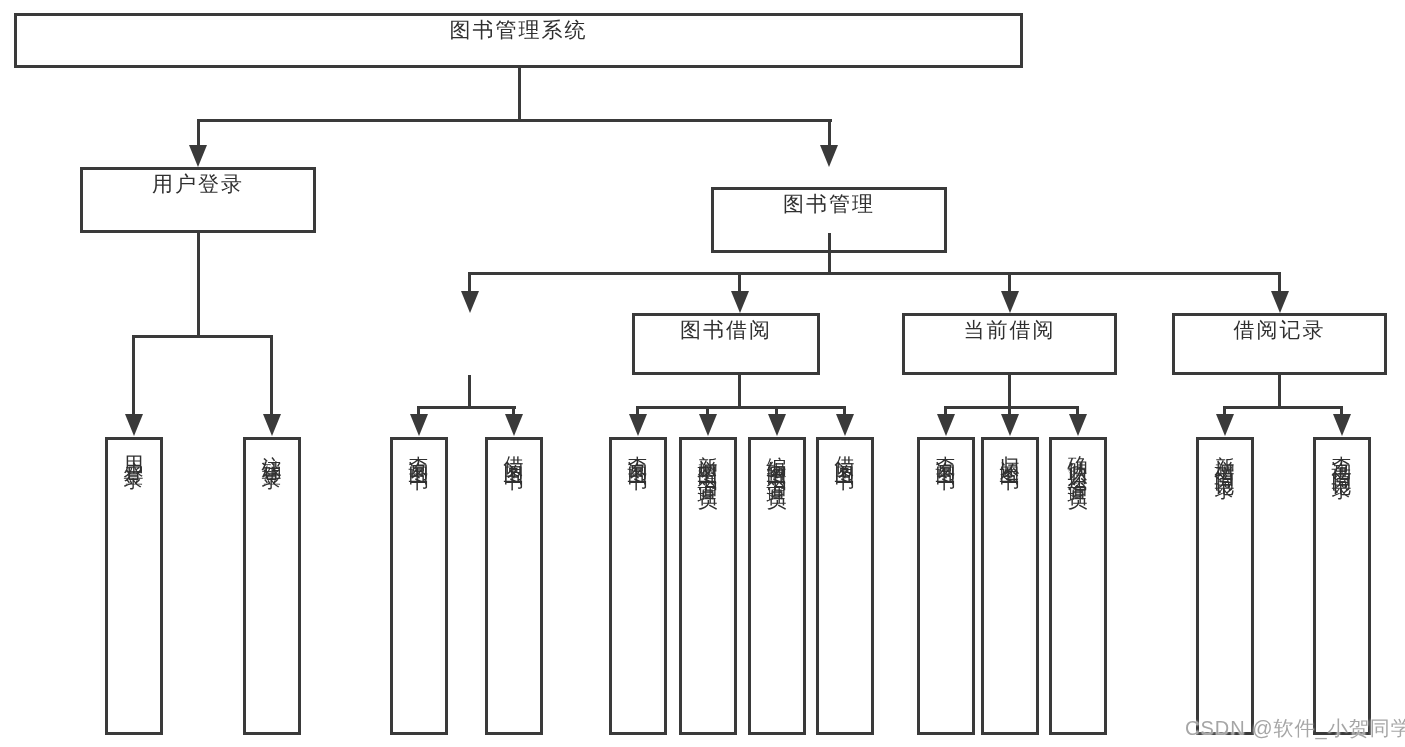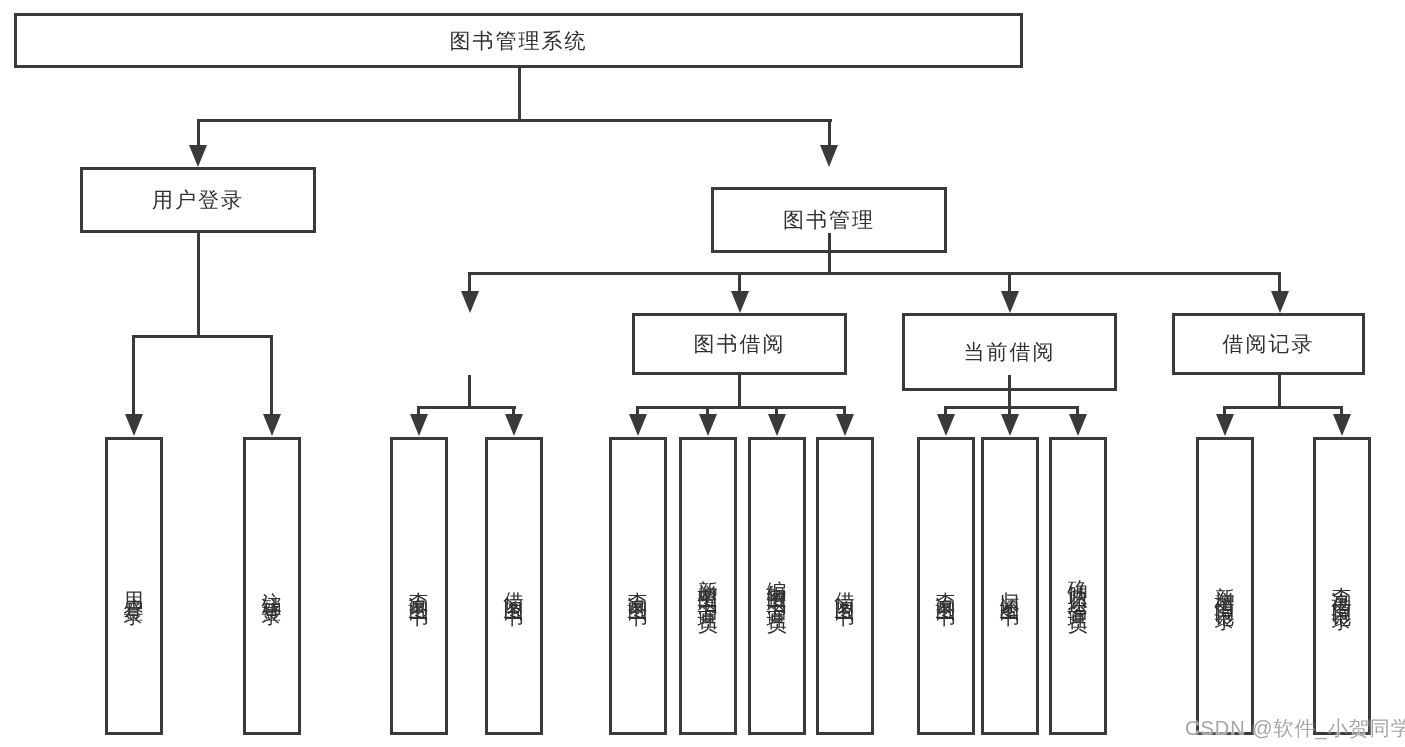--- a/index.html
+++ b/index.html
@@ -9,21 +9,21 @@
     background:#ffffff;
     font-family:"Liberation Sans", sans-serif;
     overflow:hidden;
   }
   
   .box{
     position:absolute;
     box-sizing:border-box;
     border:3px solid #3a3a3a;
     background:#ffffff;
-    display:flex;align-items:center;justify-content:center;
+    display:flex;justify-content:center;
     color:#303030;
   }
   .hlabel{font-size:21px;letter-spacing:2px;white-space:nowrap;}
   .vbox .vtext{
     writing-mode:vertical-rl;
     line-height:1;
     font-size:20px;
     letter-spacing:5px;
     color:#303030;
   }
@@ -83,27 +83,27 @@
   <div class="hline" style="left:468px;top:272px;width:813px;"></div>
   <div class="vline" style="left:468px;top:272px;height:22px;"></div>
   <div class="arr" style="left:461px;top:291px;"></div>
   <div class="vline" style="left:738px;top:272px;height:22px;"></div>
   <div class="arr" style="left:731px;top:291px;"></div>
   <div class="vline" style="left:1008px;top:272px;height:22px;"></div>
   <div class="arr" style="left:1001px;top:291px;"></div>
   <div class="vline" style="left:1278px;top:272px;height:22px;"></div>
   <div class="arr" style="left:1271px;top:291px;"></div>
 
-  <div class="box" style="left:632px;top:313px;width:215px;height:62px;">
+  <div class="box" style="left:632px;top:313px;width:188px;height:62px;">
     <span class="hlabel">图书借阅</span>
   </div>
-  <div class="box" style="left:902px;top:313px;width:215px;height:78px;">
+  <div class="box" style="left:902px;top:313px;width:215px;height:62px;">
     <span class="hlabel">当前借阅</span>
   </div>
-  <div class="box" style="left:1172px;top:313px;width:193px;height:62px;">
+  <div class="box" style="left:1172px;top:313px;width:215px;height:62px;">
     <span class="hlabel">借阅记录</span>
   </div>
 
   <div class="vline" style="left:468px;top:375px;height:34px;"></div>
   <div class="hline" style="left:417px;top:406px;width:99px;"></div>
   <div class="vline" style="left:417px;top:406px;height:12px;"></div>
   <div class="arr" style="left:410px;top:414px;"></div>
   <div class="vline" style="left:512px;top:406px;height:12px;"></div>
   <div class="arr" style="left:505px;top:414px;"></div>
 

